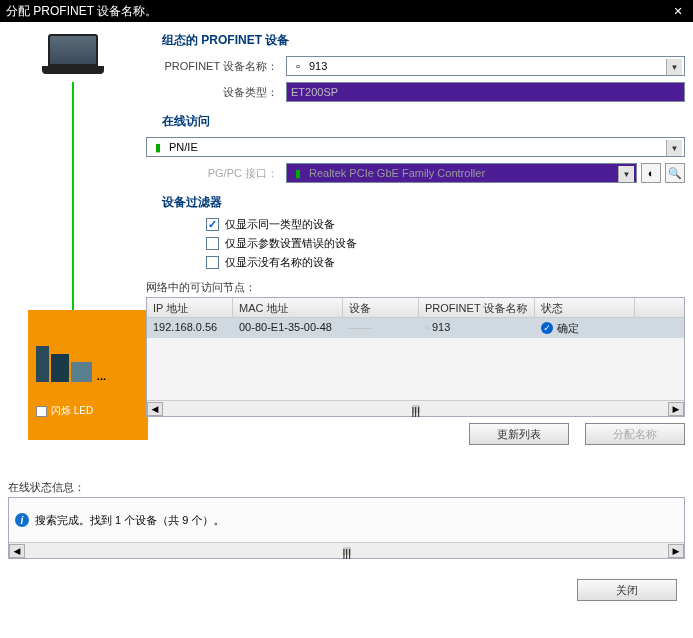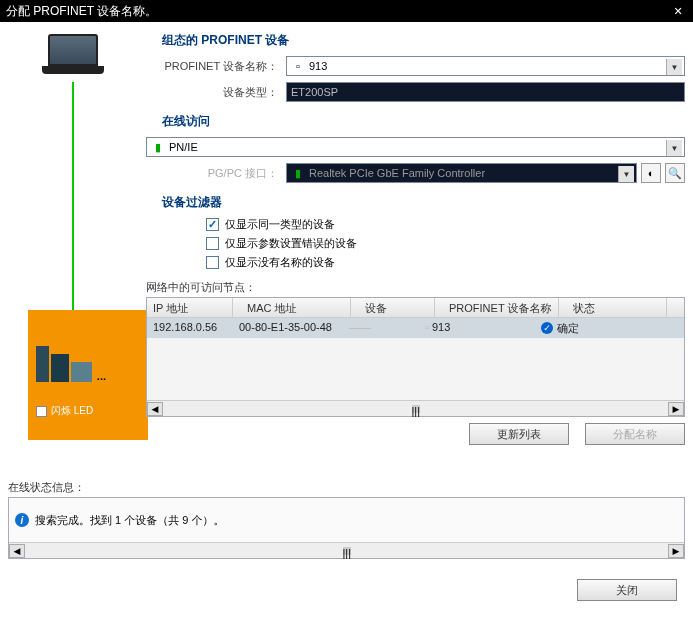--- a/index.html
+++ b/index.html
@@ -20,32 +20,32 @@
 .dblock3 { width: 22px; height: 20px; background: #5a8090; }
 .dots { color: #000; margin-left: 3px; font-weight: bold; }
 .flash-led { margin-top: 22px; display: flex; align-items: center; gap: 4px; color: #fff; font-size: 10px; }
 .flash-led .chk { width: 11px; height: 11px; background: #fff; border: 1px solid #888; }
 .right-panel { flex: 1; padding-left: 8px; }
 .section-title { color: #003a7a; font-weight: bold; font-size: 12px; margin: 2px 0 6px 16px; }
 .field-row { display: flex; align-items: center; margin-bottom: 4px; height: 22px; }
 .field-label { width: 140px; text-align: right; padding-right: 8px; color: #444; }
 .field-label.disabled { color: #aaa; }
 .select { flex: 1; height: 20px; border: 1px solid #7a8a9a; background: #fff; display: flex; align-items: center; padding: 0 4px; position: relative; }
-.select.disabled { background: #0f172a; color: #999; }
+.select.disabled { background: #4c1d95; color: #999; }
 .select .sel-icon { width: 14px; height: 14px; margin-right: 4px; display: inline-flex; align-items: center; justify-content: center; }
 .select .arrow { position: absolute; right: 2px; top: 2px; width: 16px; height: 16px; background: #e4e4e4; border-left: 1px solid #aaa; display: flex; align-items: center; justify-content: center; font-size: 8px; color: #333; }
 .icon-btn { width: 20px; height: 20px; border: 1px solid #999; background: #f4f4f4; margin-left: 4px; display: flex; align-items: center; justify-content: center; font-size: 11px; cursor: pointer; }
 .checkbox-row { display: flex; align-items: center; margin: 4px 0 4px 60px; gap: 6px; }
 .chkbox { width: 13px; height: 13px; border: 1px solid #5a7a9a; background: #fff; display: flex; align-items: center; justify-content: center; }
 .chkbox.checked { background: #fff; }
 .chkbox.checked::after { content: "✓"; color: #0060c0; font-size: 11px; font-weight: bold; }
 .table-area { margin-top: 10px; }
 .table-caption { font-size: 11px; color: #333; margin-bottom: 2px; }
 .table-wrap { border: 1px solid #aab; background: #f4f4f4; height: 120px; position: relative; }
-.table-header { display: flex; background: linear-gradient(#f8f8f8,#e4e4e4); height: 20px; border-bottom: 1px solid #ccc; gap: 8px; }
+.table-header { display: flex; background: linear-gradient(#f8f8f8,#e4e4e4); height: 20px; border-bottom: 1px solid #ccc; }
 .th { padding: 3px 6px; border-right: 1px solid #ccc; color: #333; font-size: 11px; }
 .table-row { display: flex; background: #d0d8e0; height: 20px; }
 .td { padding: 3px 6px; border-right: 1px solid transparent; font-size: 11px; color: #222; }
 .status-cell { display: flex; align-items: center; gap: 4px; }
 .status-icon { width: 12px; height: 12px; border-radius: 50%; background: #0060d0; color: #fff; font-size: 9px; display: flex; align-items: center; justify-content: center; }
 .table-scrollbar { position: absolute; bottom: 0; left: 0; right: 0; height: 16px; background: #eee; border-top: 1px solid #ccc; display: flex; justify-content: space-between; align-items: center; }
 .sb-btn { width: 16px; height: 14px; background: #e4e4e4; border: 1px solid #aaa; display: flex; align-items: center; justify-content: center; font-size: 9px; }
 .sb-thumb { width: 8px; height: 8px; background: #ccc; margin: 0 auto; }
 .action-row { display: flex; justify-content: flex-end; gap: 16px; margin-top: 6px; }
 .btn { min-width: 100px; height: 22px; border: 1px solid #888; background: linear-gradient(#fafafa,#e0e0e0); display: flex; align-items: center; justify-content: center; cursor: pointer; font-size: 11px; color: #333; }

